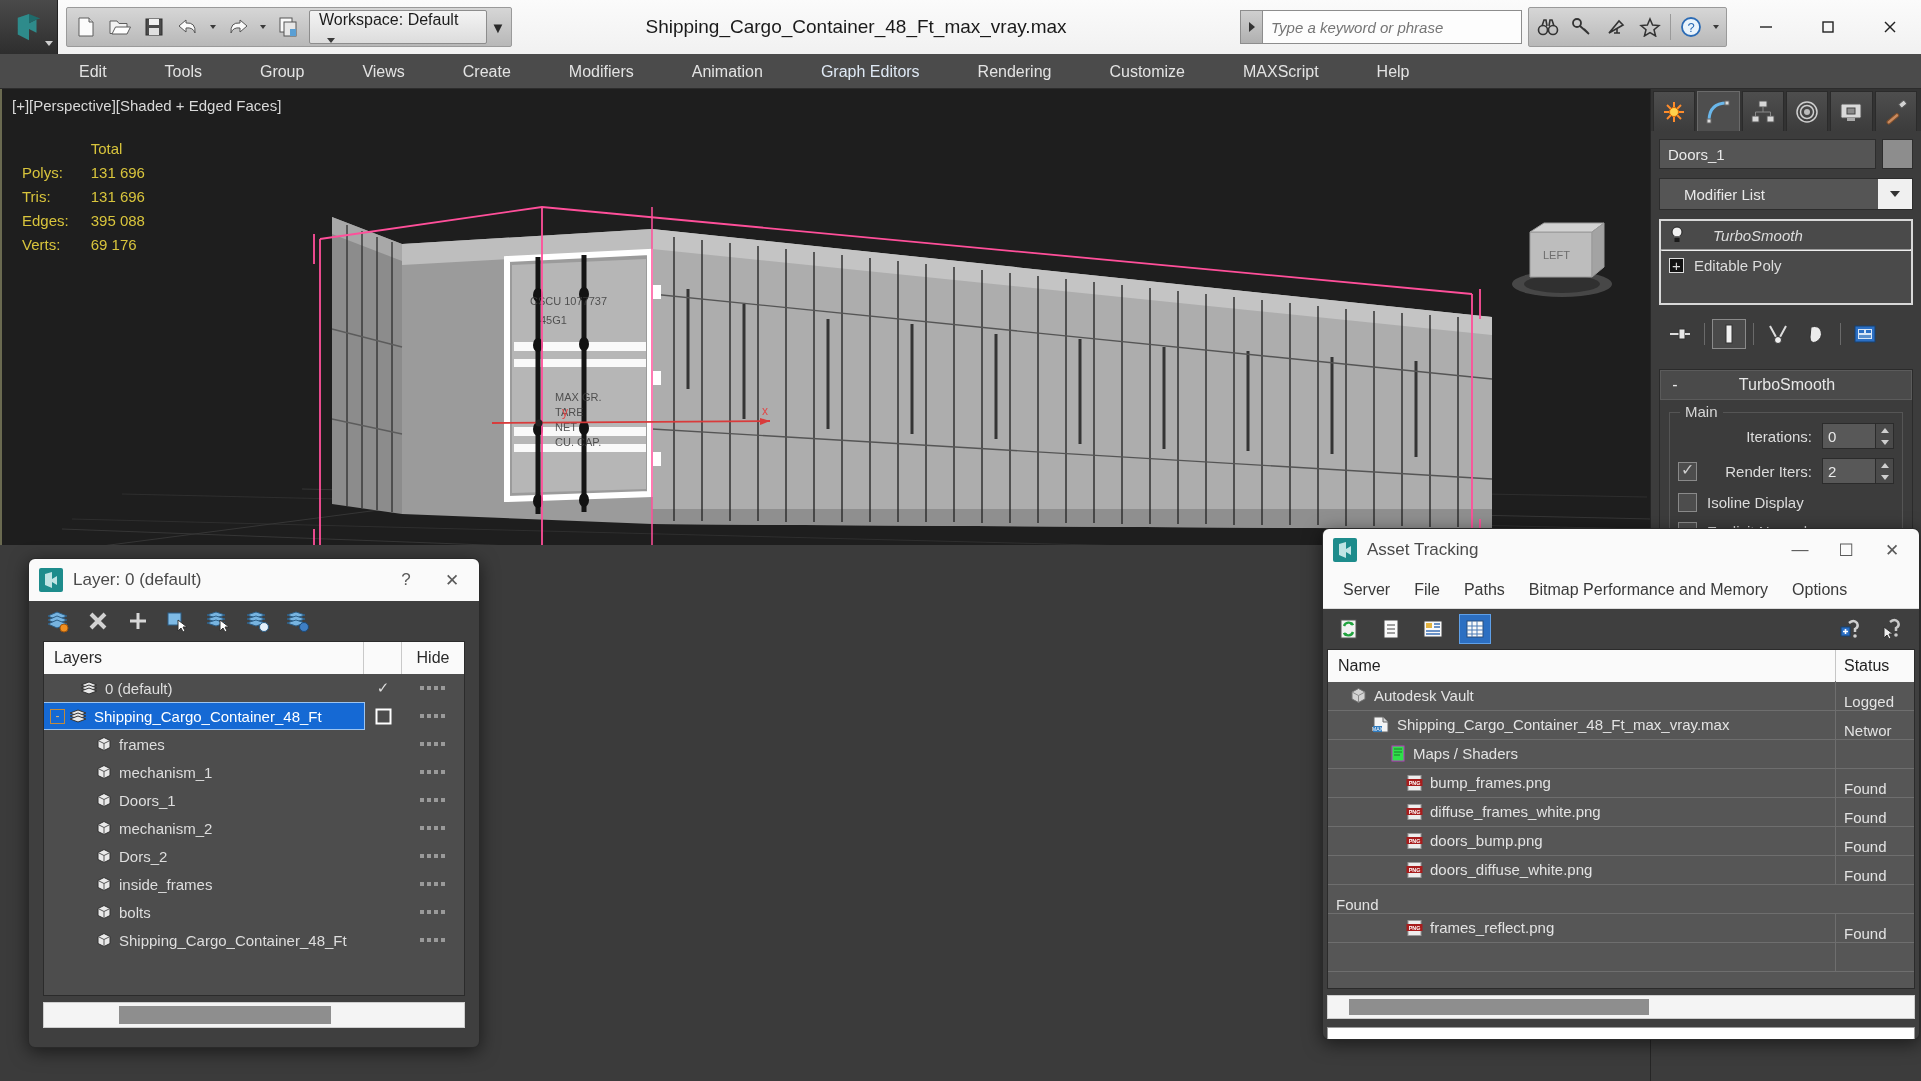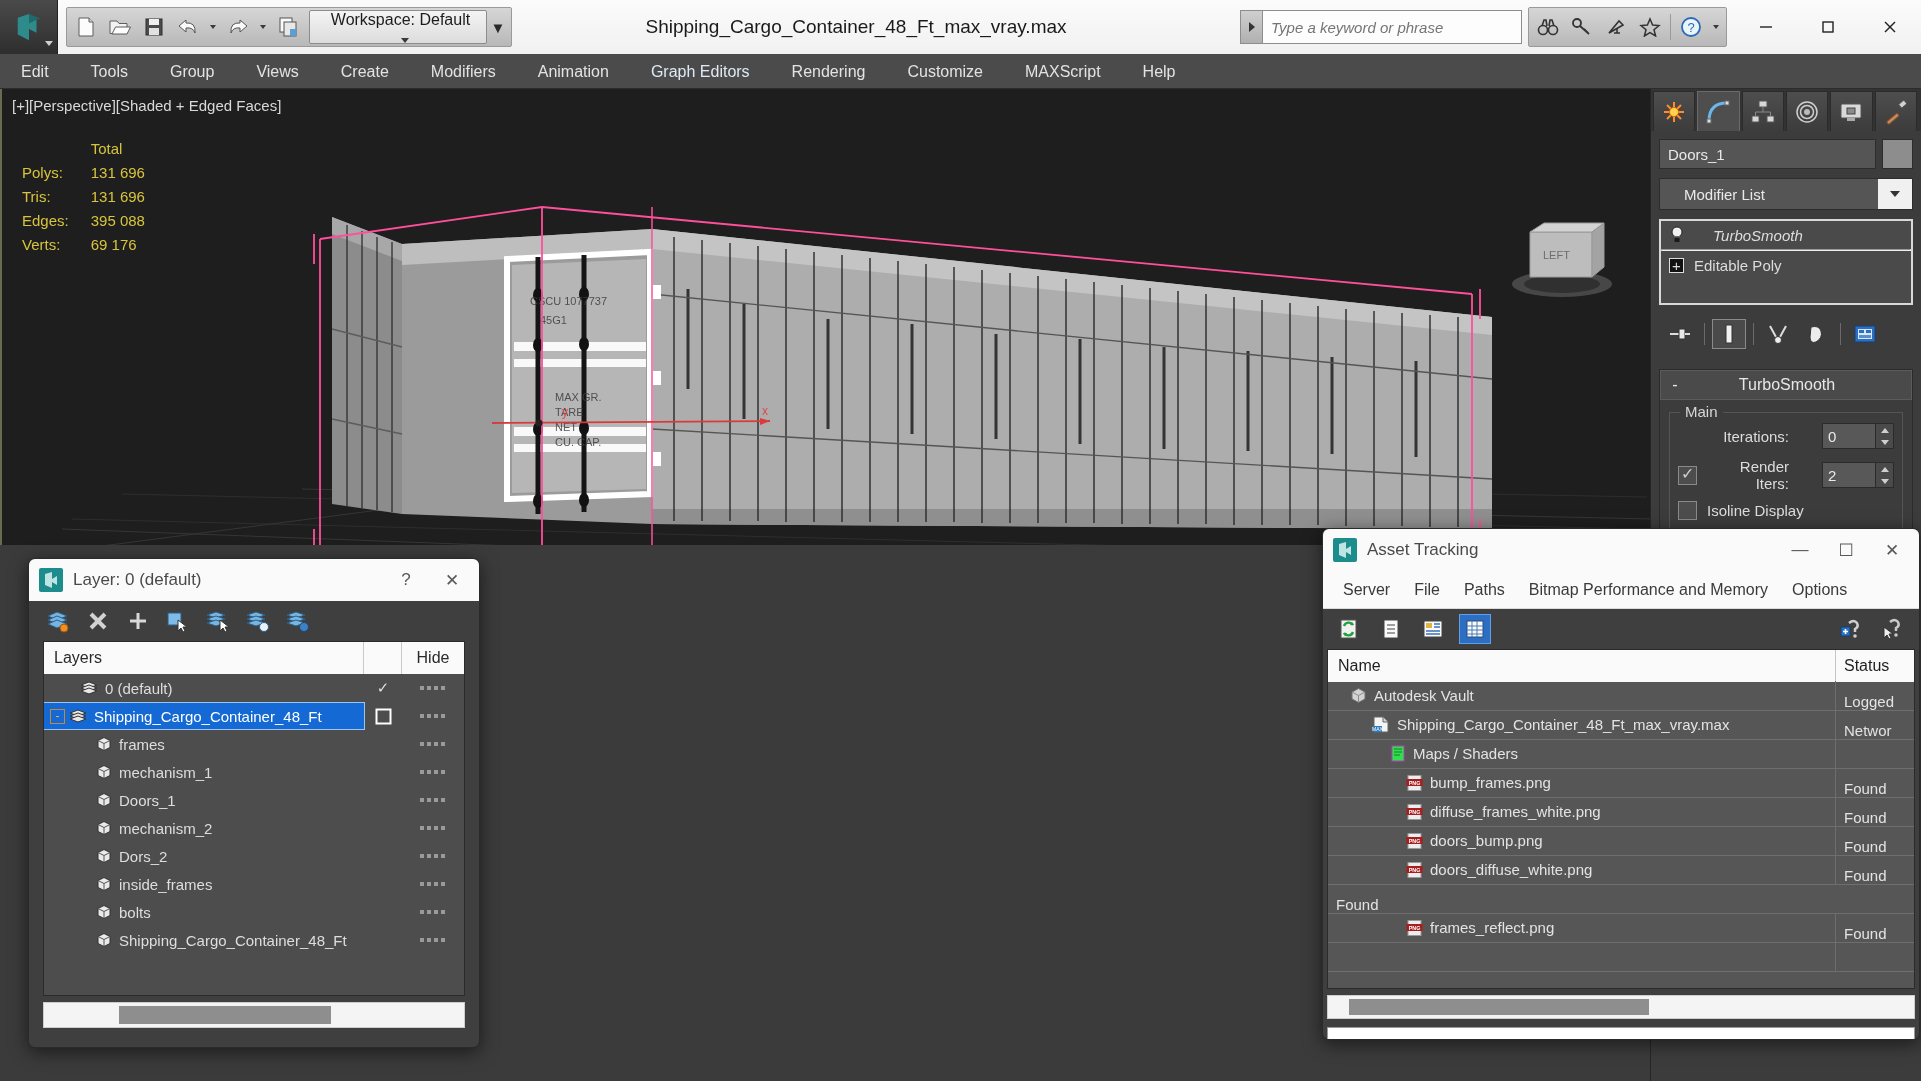--- a/index.html
+++ b/index.html
@@ -30,21 +30,21 @@
   .qat{
     display:flex; align-items:center; height:40px; margin-left:8px;
     background:linear-gradient(#d6d6d6,#b8b8b8);
     border:1px solid #9a9a9a; border-radius:2px; padding:0 2px;
   }
   .qat-btn{ width:34px;height:36px; display:flex;align-items:center;justify-content:center; cursor:pointer;}
   .qat-sep{ width:1px;height:26px;background:#9a9a9a;margin:0 3px;}
   .mini-caret{ width:0;height:0;border-left:3.5px solid transparent;border-right:3.5px solid transparent;
     border-top:4px solid #3a3a3a; margin:0 5px;}
   .ws-combo{
-    display:flex;align-items:center; height:34px; min-width:178px;
+    display:flex;height:34px; min-width:178px;
     background:linear-gradient(#f4f4f4,#dcdcdc); border:1px solid #8d8d8d; border-radius:2px;
     padding:0 4px 0 9px; margin-left:4px; color:#1c1c1c; font-size:16px; white-space:nowrap;flex-direction:column;
   }
   .ws-label{ flex:1; }
   .ws-arrow{ width:0;height:0;border-left:4px solid transparent;border-right:4px solid transparent;
     border-top:5px solid #3a3a3a; margin-left:8px;}
   .ws-menu{ width:22px;height:34px; display:flex;align-items:center;justify-content:center;
     font-size:15px;color:#2a2a2a; }
   .doc-title{
     flex:1; text-align:center; font-size:19px; color:#1a1a1a; white-space:nowrap;
@@ -61,22 +61,23 @@
     font-family:"Liberation Sans",sans-serif;
   }
   .help-group{ display:flex;align-items:center;height:40px; background:linear-gradient(#d6d6d6,#b8b8b8);
     border:1px solid #9a9a9a;border-radius:2px; padding:0 2px; margin-right:8px;}
   .wctrl{ display:flex; margin-left:auto; }
   .wctrl div{ width:62px;height:54px;display:flex;align-items:center;justify-content:center;cursor:pointer;}
 
   
   .menubar{
     position:absolute; left:0; top:54px; width:1921px; height:35px;
-    background:#4b4b4b; display:flex; align-items:center; 
+    background:#4b4b4b; display:flex; align-items:center; padding-left:58px;
     border-bottom:1px solid #2c2c2c;
+    gap:16px;
   }
   .menubar .mi{ padding:0 21px; height:35px; line-height:35px; font-size:16px; color:#e3e3e3; cursor:pointer;}
   .menubar .mi.hl{ color:#dfe9f5; }
 
   
   .viewport{
     position:absolute; left:0; top:89px; width:1650px; height:456px;
     background:#1e1e1e; overflow:hidden;
     border-left:2px solid #6a6a50;
   }
@@ -121,21 +122,21 @@
   .sdiv{ width:1px;height:22px;background:#6a6a6a;margin:0 3px;}
 
   .rollout{ border:1px solid #2b2b2b; background:#3c3c3c; margin-top:10px;}
   .rollout-hdr{ display:flex; align-items:center; height:30px; background:#4a4a4a;
     border:1px solid #5b5b5b; color:#e7e7e7; font-size:16px; }
   .rollout-hdr .mn{ width:28px; text-align:center; }
   .rollout-hdr .ttl{ flex:1; text-align:center; padding-right:26px; }
   .group{ margin:12px 9px 9px 9px; border:1px solid #555; padding:10px 8px 12px 8px; position:relative;}
   .group-label{ position:absolute; top:-10px; left:10px; background:#3c3c3c; padding:0 5px;
     font-size:15px; color:#d7d7d7; }
-  .frow{ display:flex; align-items:center; margin-bottom:9px;gap:23px; }
+  .frow{ display:flex; align-items:center; margin-bottom:9px; }
   .frow .lbl{ flex:1; text-align:right; padding-right:10px; font-size:15px; color:#dcdcdc;}
   .spin{ display:flex; }
   .spin input{ width:54px;height:26px;background:#585858;border:1px solid #2b2b2b;
     color:#e9e9e9;font-size:15px;padding:0 5px;font-family:"Liberation Sans",sans-serif;}
   .spinbtns{ width:18px;height:26px;background:#4a4a4a;border:1px solid #2b2b2b;border-left:none;
     display:flex;flex-direction:column;align-items:center;justify-content:space-around;}
   .spinbtns i{ width:0;height:0;border-left:4px solid transparent;border-right:4px solid transparent;}
   .spinbtns i.u{ border-bottom:5px solid #cfcfcf;}
   .spinbtns i.d{ border-top:5px solid #cfcfcf;}
   .cbx{ width:19px;height:19px;background:#4d4d4d;border:1px solid #8a8a8a; margin-right:10px;

